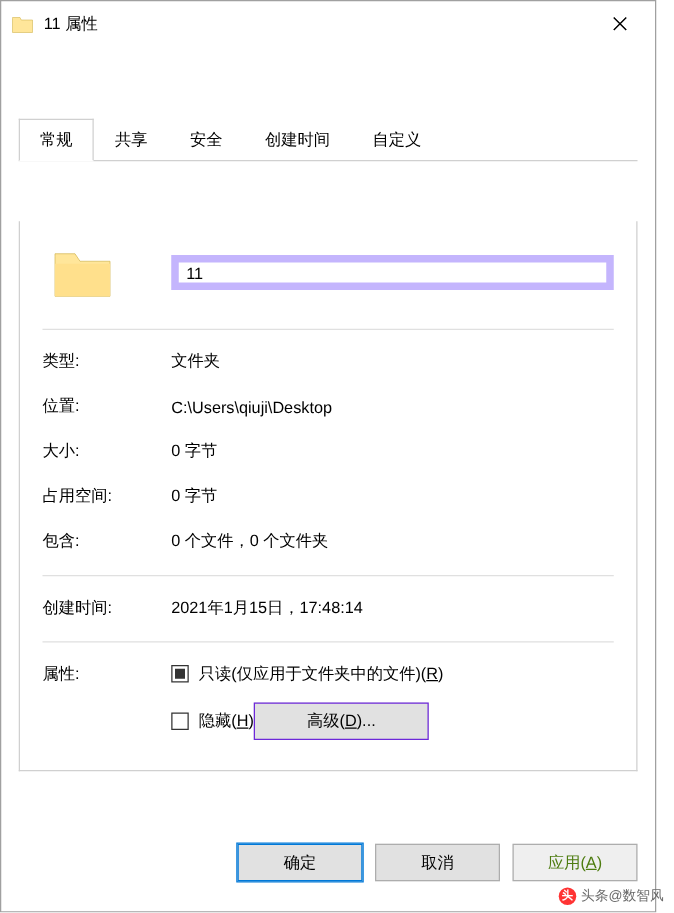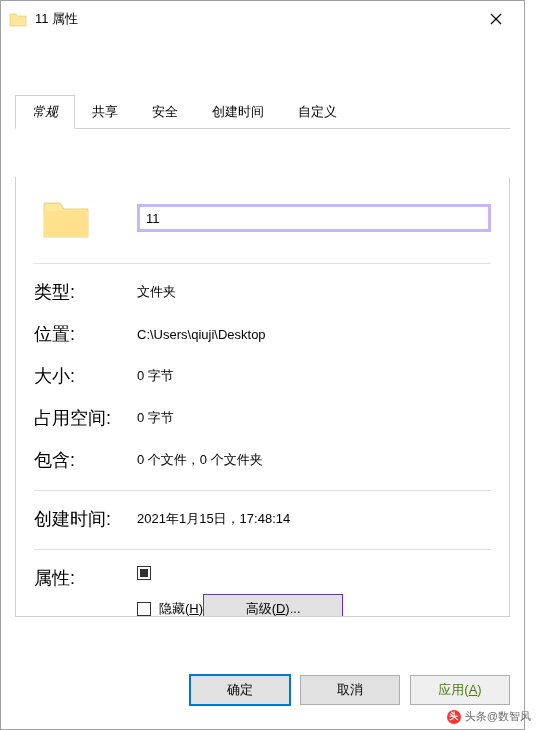--- a/index.html
+++ b/index.html
@@ -5,29 +5,29 @@
 * { box-sizing: border-box; margin: 0; padding: 0; }
 body { font-family: "Microsoft YaHei", "Segoe UI", sans-serif; font-size: 13px; background: #fff; color: #000; }
 .window { width: 525px; height: 730px; border: 1px solid #a0a0a0; display: flex; flex-direction: column; background: #fff; gap: 48px; }
 .titlebar { height: 36px; display: flex; align-items: center; padding: 0 8px; }
 .titlebar .folder-icon-sm { width: 18px; height: 15px; margin-right: 8px; }
 .titlebar .title { flex: 1; font-size: 13px; }
 .titlebar .close-btn { width: 40px; height: 30px; display: flex; align-items: center; justify-content: center; cursor: pointer; }
 .tabs-wrap { padding: 10px 14px 0 14px; }
 .tabs { display: flex; border-bottom: 1px solid #d0d0d0; }
 .tab { padding: 7px 16px; font-size: 13px; cursor: pointer; border: 1px solid transparent; border-bottom: none; margin-bottom: -1px; }
-.tab.active { border-color: #d0d0d0; background: #fff; border-bottom: 1px solid #fff; font-style: italic; }
+.tab.active { border-color: #d0d0d0; background: #fff; border-bottom: 1px solid #fff; }
 .tab-content { padding: 20px 18px 10px 18px; flex: 1; border: 1px solid #d0d0d0; border-top: none; margin: 0 14px; overflow: hidden; }
 .row-top { display: flex; align-items: center; margin-bottom: 24px; }
 .icon-col { width: 103px; display: flex; justify-content: flex-start; padding-left: 8px; }
 .big-folder { width: 48px; height: 42px; }
-.name-input { flex: 1; height: 28px; border: 3px solid #c4b5fd; padding: 0 6px; font-size: 13px; font-family: inherit; }
+.name-input { flex: 1; height: 28px; border: 6px solid #c4b5fd; padding: 0 6px; font-size: 13px; font-family: inherit; }
 .sep { height: 1px; background: #e0e0e0; margin: 8px 0 16px 0; }
 .field-row { display: flex; margin-bottom: 18px; align-items: center; }
-.field-label { width: 103px; font-size: 18px; }
+.field-label { width: 103px; font-size: 13px; }
 .field-value { font-size: 13px; }
 .attr-row { display: flex; align-items: flex-start; }
 .attr-col { flex: 1; }
 .attr-item { display: flex; align-items: center; margin-bottom: 14px; font-size: 13px; }
 .chk { width: 14px; height: 14px; border: 1px solid #333; margin-right: 8px; display: inline-flex; align-items: center; justify-content: center; font-size: 11px; background: #fff; }
 .chk.indeterminate { background: #fff; }
 .chk.indeterminate::after { content: ""; width: 8px; height: 8px; background: #333; display: block; }
 .adv-btn { width: 140px; height: 30px; border: 1px solid #6d28d9; background: #e1e1e1; font-size: 13px; font-family: inherit; cursor: pointer; }
 .underline { text-decoration: underline; }
 .bottom-bar { padding: 10px 14px 24px 14px; display: flex; justify-content: flex-end; gap: 10px; }
@@ -110,20 +110,21 @@
       <div class="field-value">2021年1月15日，17:48:14</div>
     </div>
 
     <div class="sep"></div>
 
     <div class="attr-row">
       <div class="field-label">属性:</div>
       <div class="attr-col">
         <div class="attr-item">
           <span class="chk indeterminate"></span>
+          <span><span>只读(仅应用于文件夹中的文件)(</span><span class="underline">R</span><span>)</span></span>
         </div>
         <div style="display:flex; align-items:center; ">
           <div class="attr-item" style="margin-bottom:0;">
             <span class="chk"></span>
             <span><span>隐藏(</span><span class="underline">H</span><span>)</span></span>
           </div>
           <button class="adv-btn"><span>高级(</span><span class="underline">D</span><span>)...</span></button>
         </div>
       </div>
     </div>

